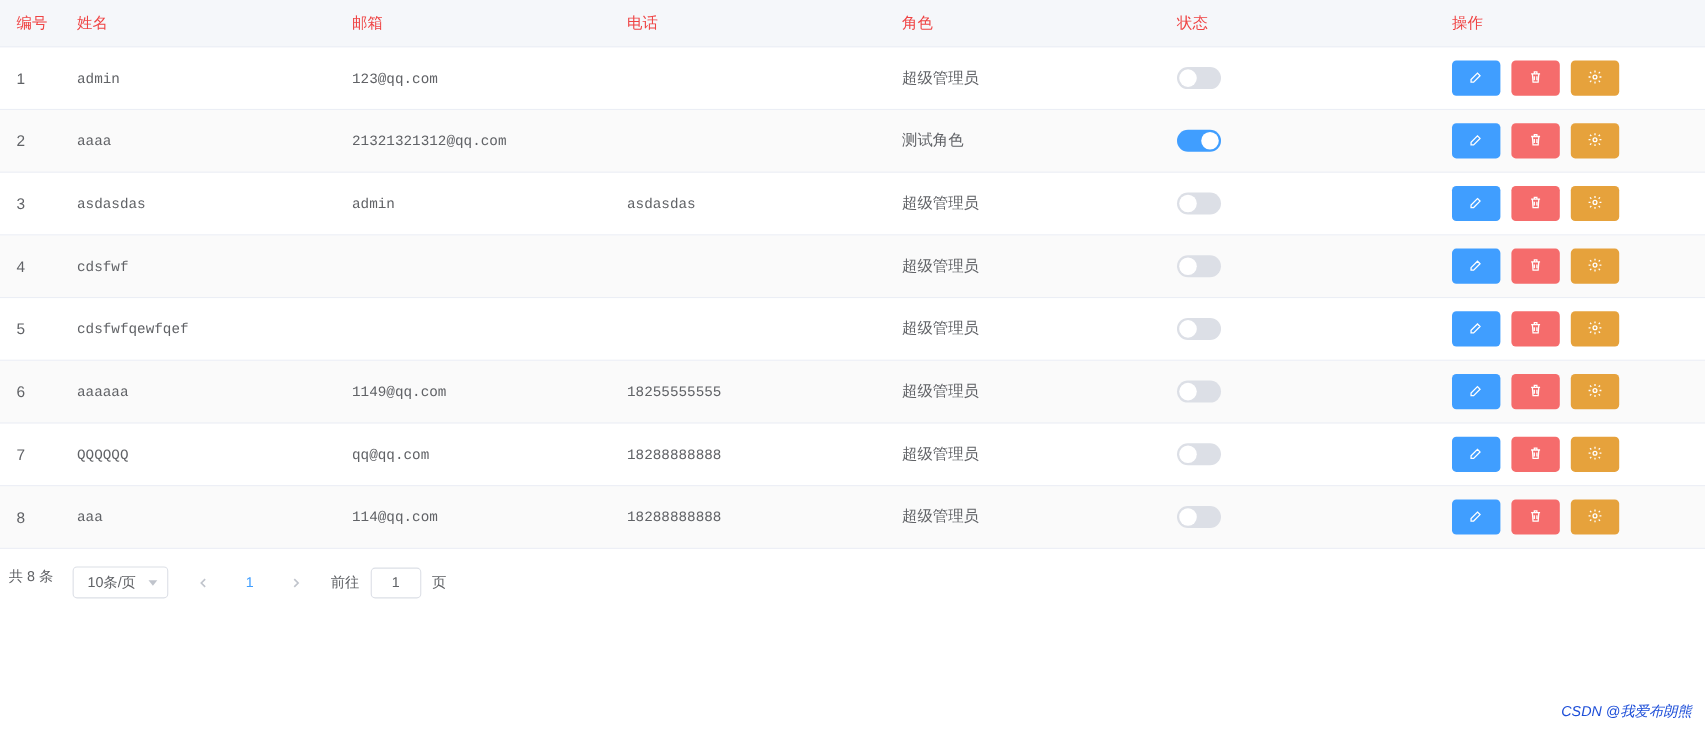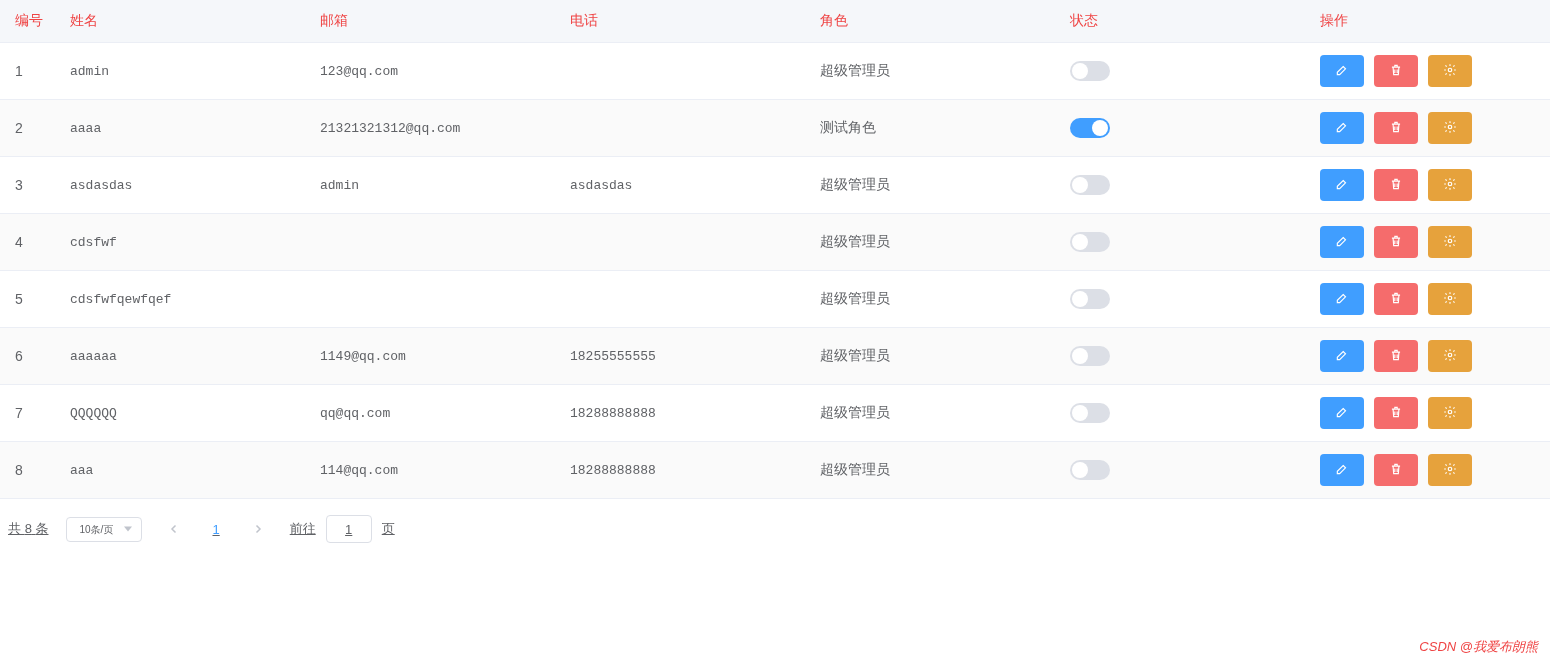--- a/index.html
+++ b/index.html
@@ -24,32 +24,32 @@
     .switch.on { background: #409eff; }
     .switch::after { content: ''; position: absolute; top: 2px; left: 2px; width: 16px; height: 16px; border-radius: 50%; background: #fff; transition: left 0.2s; }
     .switch.on::after { left: 22px; }
     
     .btn { display: inline-flex; align-items: center; justify-content: center; width: 44px; height: 32px; border: none; border-radius: 4px; cursor: pointer; margin-right: 6px; color: #fff; }
     .btn-primary { background: #409eff; }
     .btn-danger { background: #f56c6c; }
     .btn-warning { background: #e6a23c; }
     .btn svg { width: 14px; height: 14px; fill: currentColor; stroke: currentColor; }
     
-    .pagination { display: flex; align-items: center; padding: 16px 8px; gap: 18px; font-size: 13px; color: #606266; text-decoration: underline; }
+    .pagination { display: flex; padding: 16px 8px; gap: 18px; font-size: 13px; color: #606266; }
     .page-total { }
-    .page-size-select { border: 1px solid #dcdfe6; border-radius: 4px; padding: 6px 28px 6px 12px; font-size: 10px; color: #606266; background: #fff; cursor: pointer; appearance: none; position: relative; }
+    .page-size-select { border: 1px solid #dcdfe6; border-radius: 4px; padding: 6px 28px 6px 12px; font-size: 13px; color: #606266; background: #fff; cursor: pointer; appearance: none; position: relative; }
     .select-wrap { position: relative; display: inline-block; }
     .select-wrap::after { content: ''; position: absolute; right: 10px; top: 50%; width: 0; height: 0; border-left: 4px solid transparent; border-right: 4px solid transparent; border-top: 5px solid #c0c4cc; transform: translateY(-50%); pointer-events: none; }
     .page-nav { display: flex; align-items: center; gap: 18px; }
     .page-btn { background: none; border: none; color: #c0c4cc; cursor: pointer; font-size: 14px; padding: 4px 8px; display: flex; align-items: center;}
     .page-num { color: #409eff; font-weight: 500; padding: 0 6px; cursor: pointer; }
     .page-jump { display: flex; align-items: center; gap: 10px; }
     .page-input { width: 46px; height: 28px; border: 1px solid #dcdfe6; border-radius: 4px; text-align: center; font-size: 13px; color: #606266; }
     
-    .watermark { position: fixed; bottom: 8px; right: 12px; color: #ef4444; font-size: 13px; font-style: italic; }
+    .watermark { position: fixed; bottom: 8px; right: 12px; color: #1d4ed8; font-size: 13px; font-style: italic; }
   </style>
 </head>
 <body>
 
 <table class="table">
   <thead>
     <tr>
       <th class="col-id">编号</th>
       <th class="col-name">姓名</th>
       <th class="col-email">邮箱</th>

